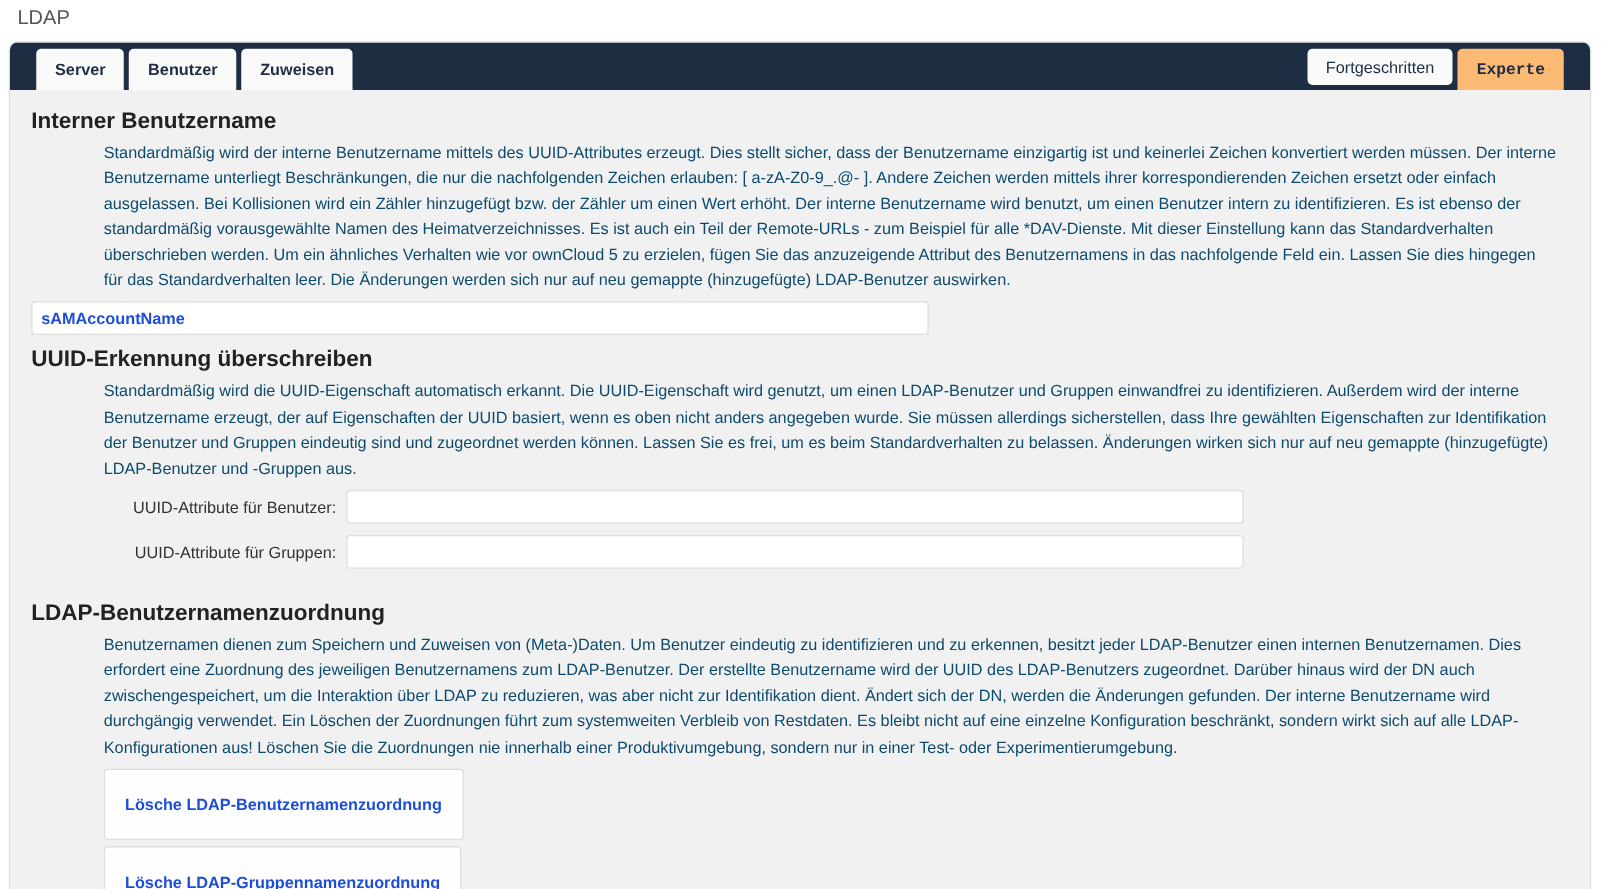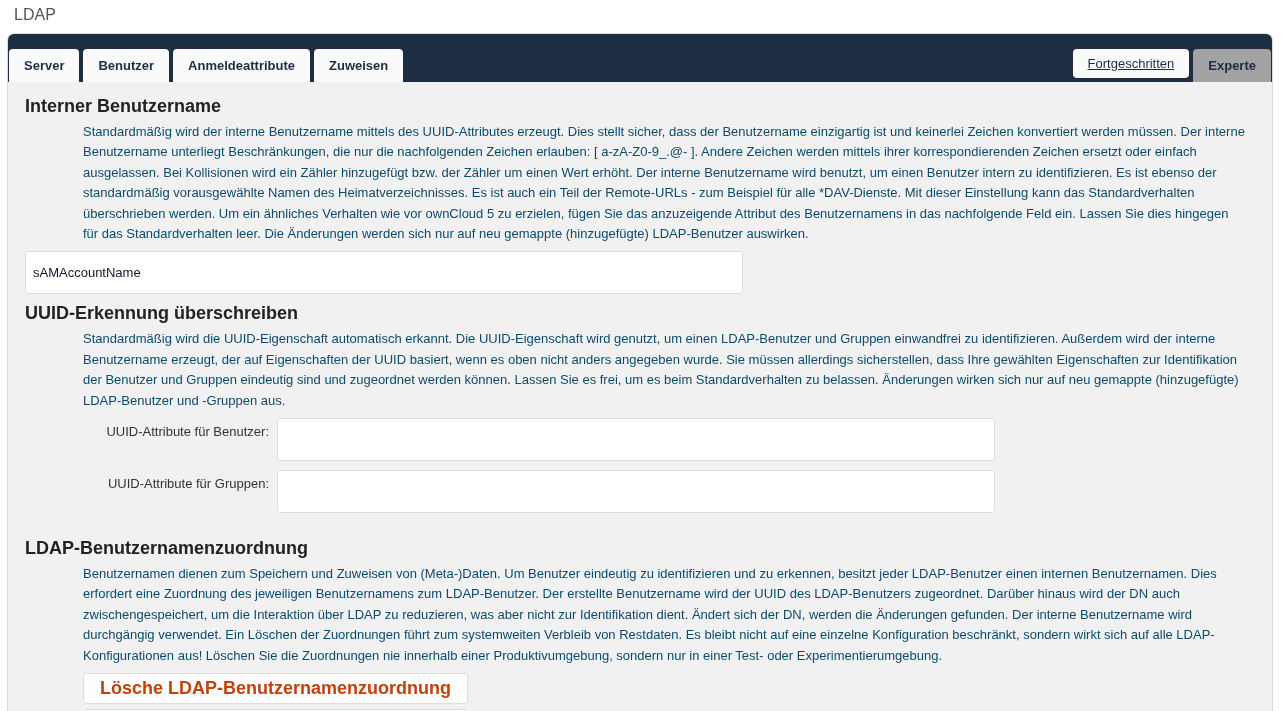--- a/index.html
+++ b/index.html
@@ -19,25 +19,25 @@
     margin: 0 7px;
     width: 1266px;
     border: 1px solid #dddddd;
     border-radius: 7px;
     background: #f1f1f1;
     overflow: hidden;
   }
   
   .tabbar {
     background: #1d2d42;
-    height: 48px;
+    height: 38px;
     display: flex;
     justify-content: space-between;
     align-items: flex-end;
-    padding: 0 1px;
+    padding: 0 21px;
   }
   .tabgroup {
     display: flex;
     gap: 4px;
     align-items: flex-end;
     height: 100%;
   }
   .tab {
     background: #fafafa;
     color: #1d2d42;
@@ -49,25 +49,25 @@
     border-radius: 4px 4px 0 0;
     white-space: nowrap;
     cursor: pointer;
   }
   .tab.floating {
     height: 29px;
     line-height: 29px;
     border-radius: 4px;
     margin-bottom: 4px;
     font-weight: 400;
-    text-decoration: underline;
   }
   .tab.active {
-    background: #a3a3a3;
-    font-weight: 700;
+    background: #fdba74;
+    font-weight: 700;
+    font-family: Liberation Mono, monospace;
   }
   
   .content {
     padding: 14px 17px 18px 17px;
     background: #f1f1f1;
   }
   .section-heading {
     font-size: 18px;
     font-weight: 700;
     color: #222222;
@@ -91,40 +91,41 @@
     margin-left: 47px;
     padding-right: 8px;
     padding-top: 5px;
     text-align: right;
     font-size: 13px;
     line-height: 17px;
     color: #333333;
   }
   .text-input {
     width: 718px;
-    height: 43px;
+    height: 27px;
     padding: 4px 7px;
     border: 1px solid #dddddd;
     border-radius: 3px;
     background: #ffffff;
     font-family: "Liberation Sans", sans-serif;
     font-size: 13px;
-    color: #0f172a;
+    color: #1d4ed8;
     outline: none;
+    font-weight: bold;
   }
   .btn {
     display: inline-block;
     background: #fefefe;
     border: 1px solid #dddddd;
     border-radius: 3px;
     font-family: "Liberation Sans", sans-serif;
-    font-size: 18px;
-    font-weight: 700;
-    color: #c2410c;
-    padding: 4px 16px;
+    font-size: 13px;
+    font-weight: 700;
+    color: #1d4ed8;
+    padding: 20px 16px;
     cursor: pointer;
     white-space: nowrap;
   }
   .mapping-btn-row { margin: 0 0 5px 58px; }
   .footer-row {
     display: flex;
     align-items: center;
     margin-top: 10px;
   }
   .help-link {
@@ -148,21 +149,20 @@
 <body>
 
 <h1 class="page-title">LDAP</h1>
 
 <div class="panel">
 
   <div class="tabbar">
     <div class="tabgroup">
       <div class="tab">Server</div>
       <div class="tab">Benutzer</div>
-      <div class="tab">Anmeldeattribute</div>
       <div class="tab">Zuweisen</div>
     </div>
     <div class="tabgroup">
       <div class="tab floating">Fortgeschritten</div>
       <div class="tab active">Experte</div>
     </div>
   </div>
 
   <div class="content">
 

